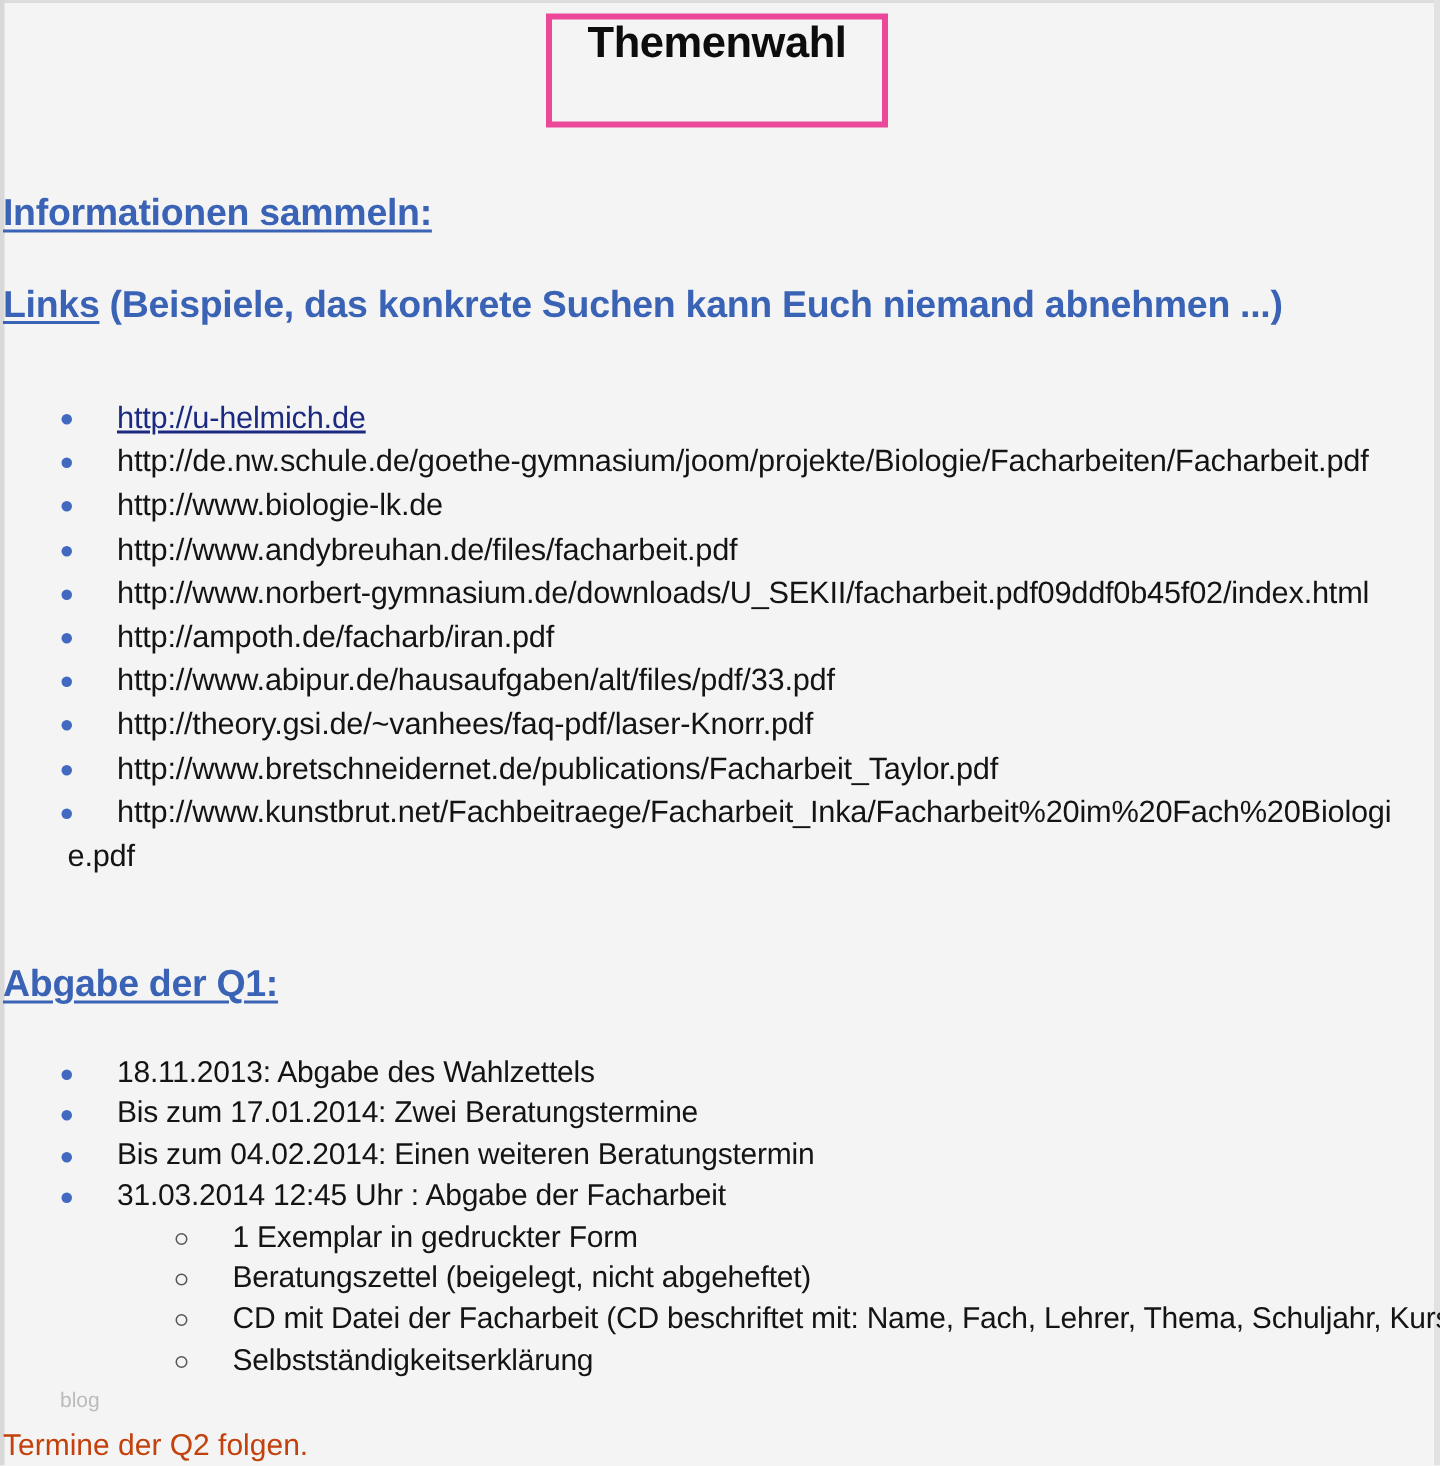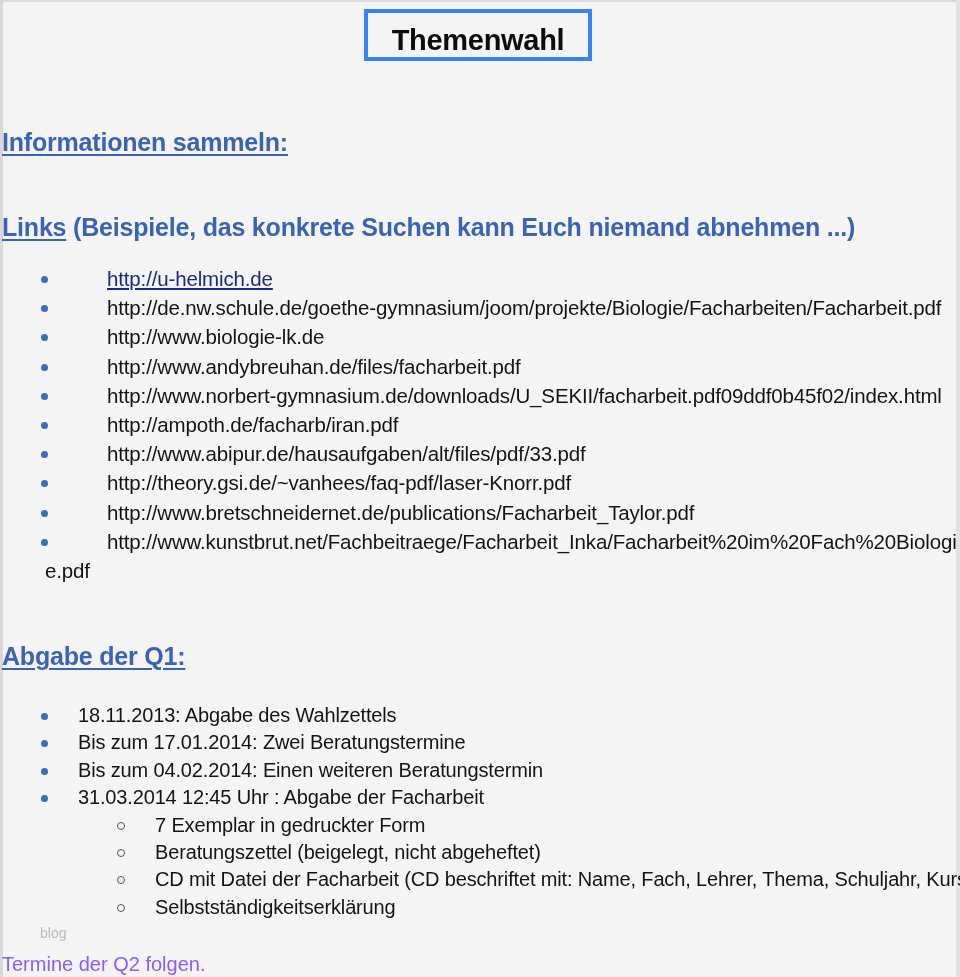--- a/index.html
+++ b/index.html
@@ -8,66 +8,66 @@
     background:#f4f4f4;
     font-family:"Liberation Sans", sans-serif;
     color:#111;
     position:relative;
   }
   .frame-left { position:absolute; left:0; top:0; width:3px; height:977px; background:#d8d8d8; }
   .frame-right { position:absolute; right:0; top:0; width:4px; height:977px; background:#e2e2e2; }
   .frame-top { position:absolute; left:0; top:0; width:960px; height:2px; background:#dcdcdc; }
 
   .title-box {
-    position:absolute; left:364px; top:9px; width:228px; height:52px;
-    border:4px solid #3b82f6; box-sizing:border-box;
-    display:flex; align-items:flex-end; justify-content:center;
+    position:absolute; left:364px; top:9px; width:228px; height:76px;
+    border:4px solid #ec4899; box-sizing:border-box;
+    display:flex; align-items:flex-start; justify-content:center;
     background:#f4f4f4;
   }
   .title-box span { font-weight:bold; font-size:29px; color:#0d0d0d; letter-spacing:-0.3px; }
 
   .heading {
     position:absolute; left:2px; font-weight:bold; color:#3a63b5;
     font-size:25px; white-space:nowrap; letter-spacing:-0.2px;
   }
   .heading .u { text-decoration:underline; text-decoration-thickness:2px; text-underline-offset:3px; }
 
   .ul { position:absolute; left:0; margin:0; padding:0; list-style:none; }
-  .li { position:relative; font-size:20.5px; line-height:29.2px; white-space:nowrap; color:#141414; padding-left:107px; letter-spacing:-0.15px; }
+  .li { position:relative; font-size:20.5px; line-height:29.2px; white-space:nowrap; color:#141414; padding-left:78px; letter-spacing:-0.15px; }
   .li .bullet {
     position:absolute; left:41px; top:12px; width:7px; height:7px; border-radius:50%;
     background:#4169c0;
   }
   .li .link { color:#1b2a80; text-decoration:underline; text-decoration-color:#1b2a80; }
   .li.cont { padding-left:45px; }
 
   .li2 { position:relative; font-size:20px; line-height:27.4px; white-space:nowrap; padding-left:78px; color:#141414; letter-spacing:-0.15px; }
   .li2 .bullet { position:absolute; left:41px; top:11px; width:7px; height:7px; border-radius:50%; background:#4169c0; }
   .sub { position:relative; font-size:20px; line-height:27.4px; white-space:nowrap; padding-left:155px; color:#141414; letter-spacing:-0.15px; }
   .sub .obullet { position:absolute; left:117px; top:10px; width:8px; height:8px; border-radius:50%; border:1.3px solid #555; box-sizing:border-box; }
 
   .watermark { position:absolute; left:40px; top:925px; font-size:14px; color:#bbb; }
-  .footer { position:absolute; left:2px; top:953px; font-size:20px; color:#8b5cf6; white-space:nowrap; }
+  .footer { position:absolute; left:2px; top:953px; font-size:20px; color:#c2410c; white-space:nowrap; }
 </style>
 </head>
 <body>
 
 <div class="frame-top"></div>
 <div class="frame-left"></div>
 <div class="frame-right"></div>
 
 <div class="title-box">
   <span>Themenwahl</span>
 </div>
 
 <div class="heading" style="top:128px;">
   <span class="u">Informationen sammeln:</span>
 </div>
 
-<div class="heading" style="top:213px;">
+<div class="heading" style="top:189px;">
   <span class="u">Links</span><span> (Beispiele, das konkrete Suchen kann Euch niemand abnehmen ...)</span>
 </div>
 
 <ul class="ul" style="top:264px;">
   <li class="li"><span class="bullet"></span><span class="link">http://u-helmich.de</span></li>
   <li class="li"><span class="bullet"></span><span>http://de.nw.schule.de/goethe-gymnasium/joom/projekte/Biologie/Facharbeiten/Facharbeit.pdf</span></li>
   <li class="li"><span class="bullet"></span><span>http://www.biologie-lk.de</span></li>
   <li class="li"><span class="bullet"></span><span>http://www.andybreuhan.de/files/facharbeit.pdf</span></li>
   <li class="li"><span class="bullet"></span><span>http://www.norbert-gymnasium.de/downloads/U_SEKII/facharbeit.pdf09ddf0b45f02/index.html</span></li>
   <li class="li"><span class="bullet"></span><span>http://ampoth.de/facharb/iran.pdf</span></li>
@@ -80,20 +80,20 @@
 
 <div class="heading" style="top:642px;">
   <span class="u">Abgabe der Q1:</span>
 </div>
 
 <ul class="ul" style="top:702px;">
   <li class="li2"><span class="bullet"></span><span>18.11.2013: Abgabe des Wahlzettels</span></li>
   <li class="li2"><span class="bullet"></span><span>Bis zum 17.01.2014: Zwei Beratungstermine</span></li>
   <li class="li2"><span class="bullet"></span><span>Bis zum 04.02.2014: Einen weiteren Beratungstermin</span></li>
   <li class="li2"><span class="bullet"></span><span>31.03.2014 12:45 Uhr : Abgabe der Facharbeit</span></li>
-  <li class="sub"><span class="obullet"></span><span>7 Exemplar in gedruckter Form</span></li>
+  <li class="sub"><span class="obullet"></span><span>1 Exemplar in gedruckter Form</span></li>
   <li class="sub"><span class="obullet"></span><span>Beratungszettel (beigelegt, nicht abgeheftet)</span></li>
   <li class="sub"><span class="obullet"></span><span>CD mit Datei der Facharbeit (CD beschriftet mit: Name, Fach, Lehrer, Thema, Schuljahr, Kurs)</span></li>
   <li class="sub"><span class="obullet"></span><span>Selbstständigkeitserklärung</span></li>
 </ul>
 
 <div class="watermark">blog</div>
 <div class="footer">Termine der Q2 folgen.</div>
 
 </body></html>

